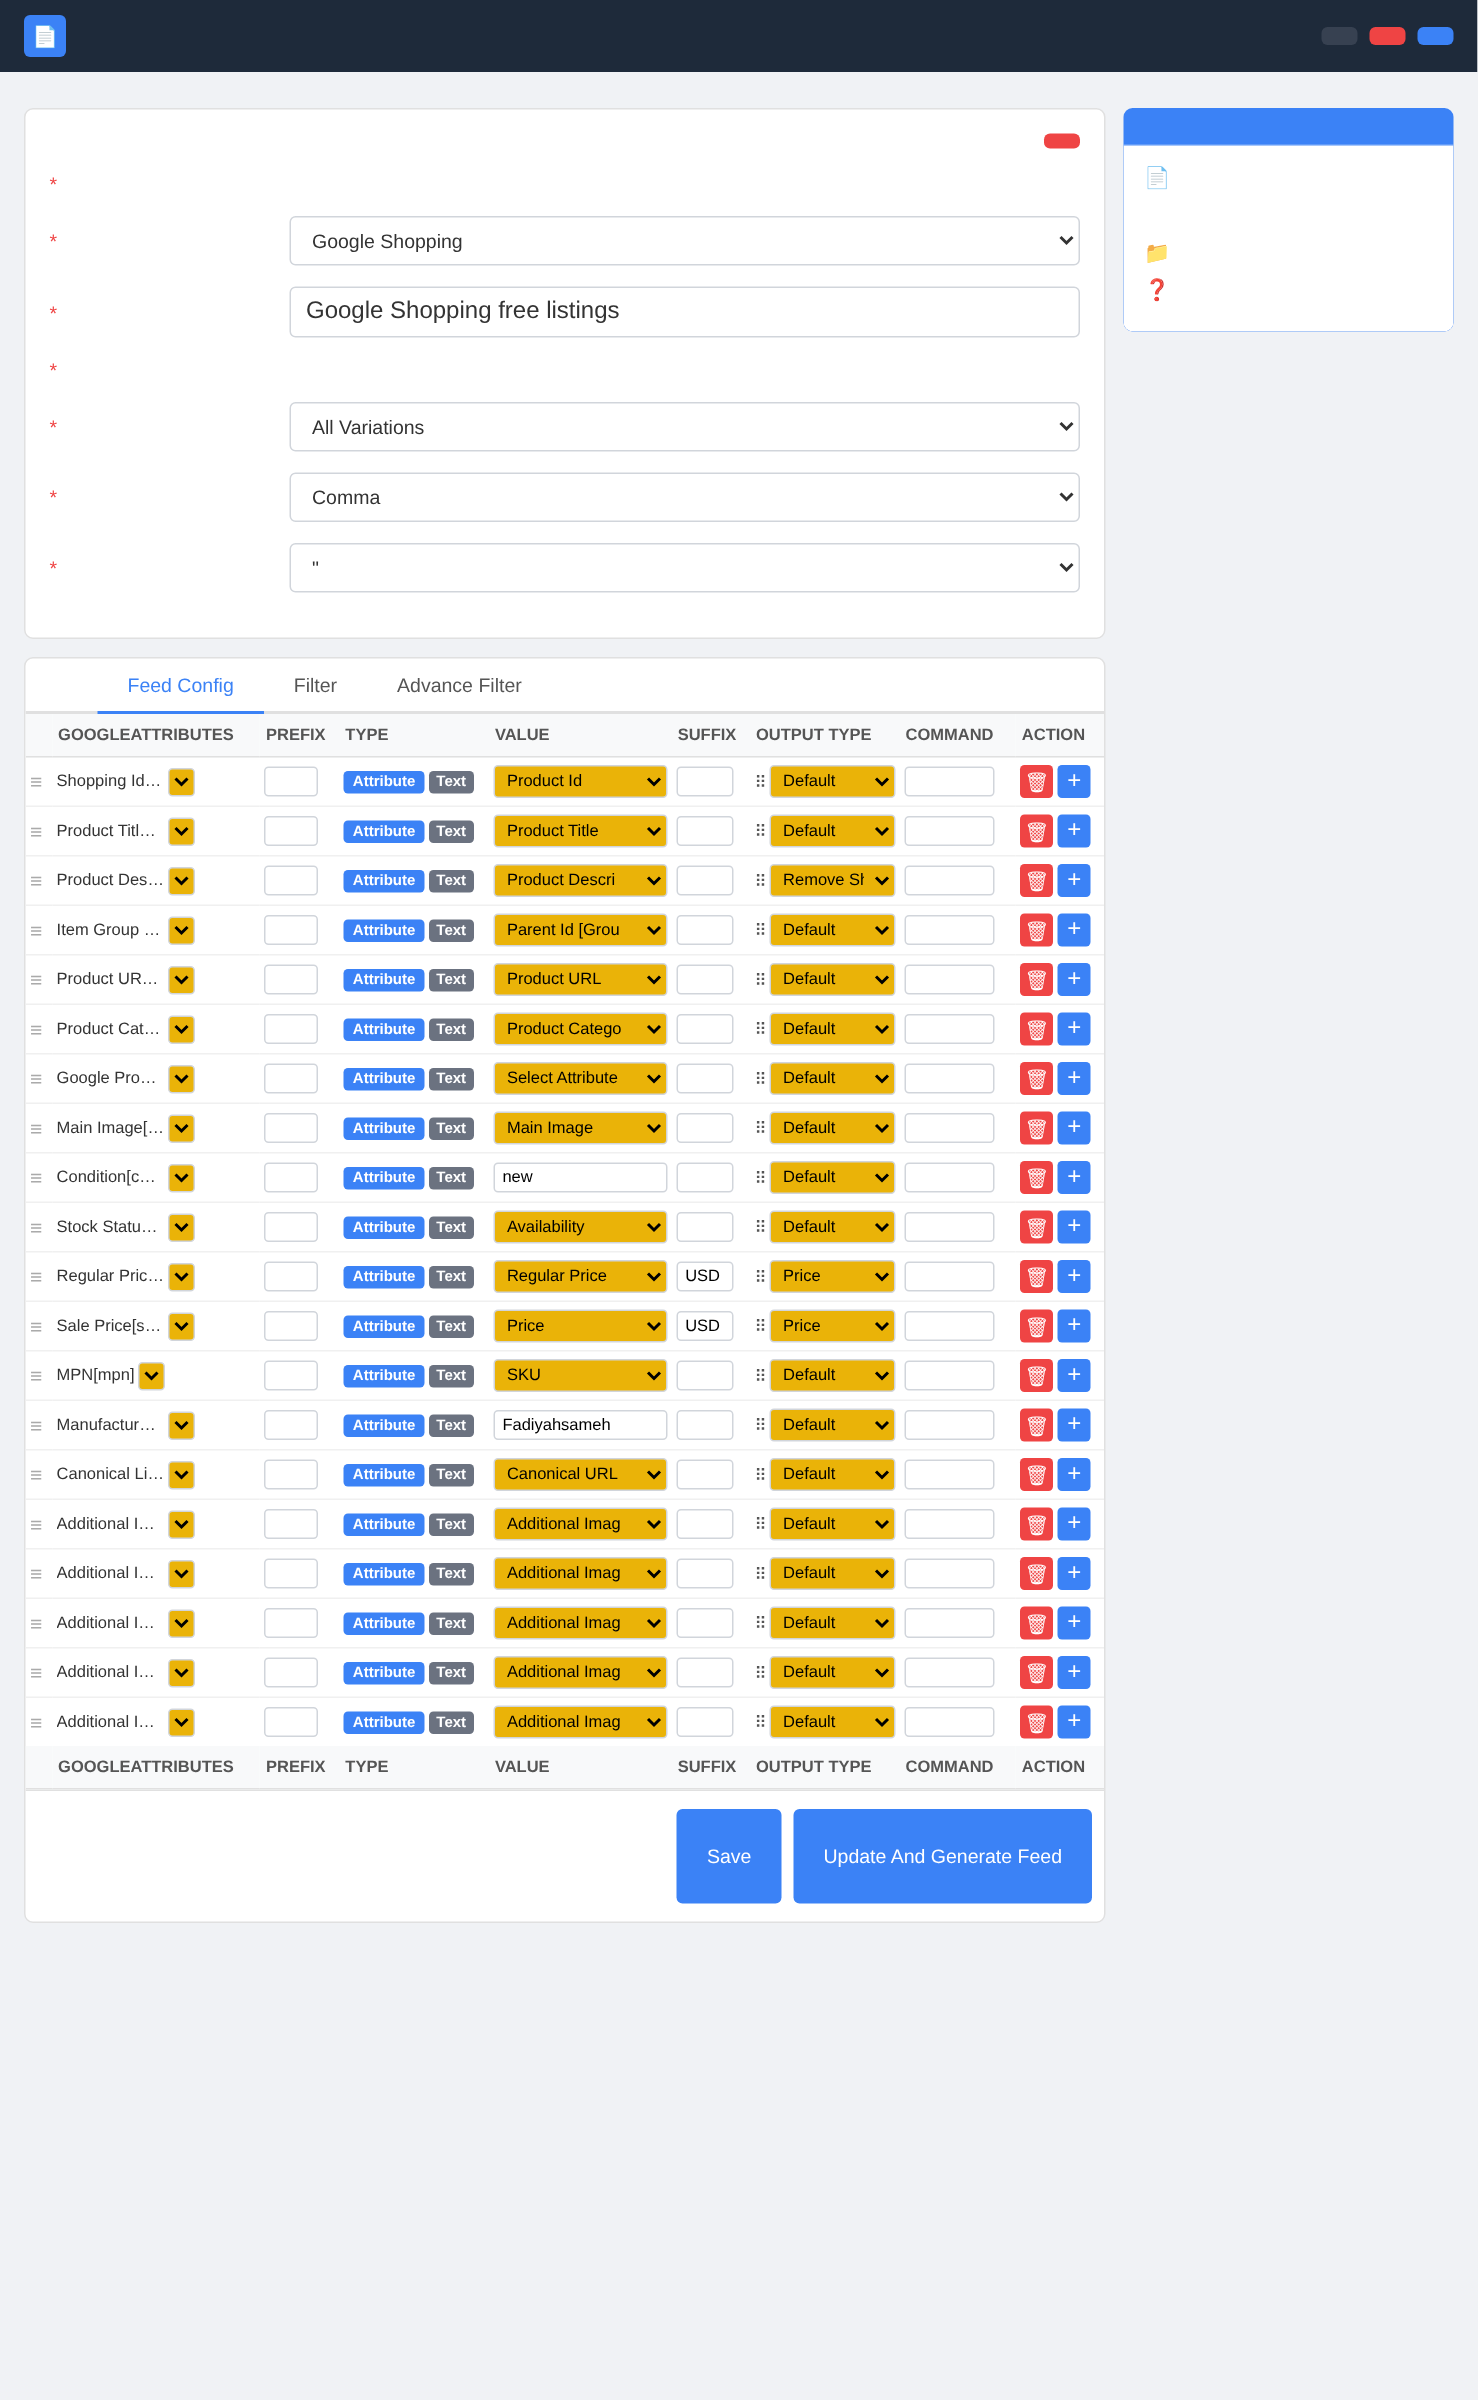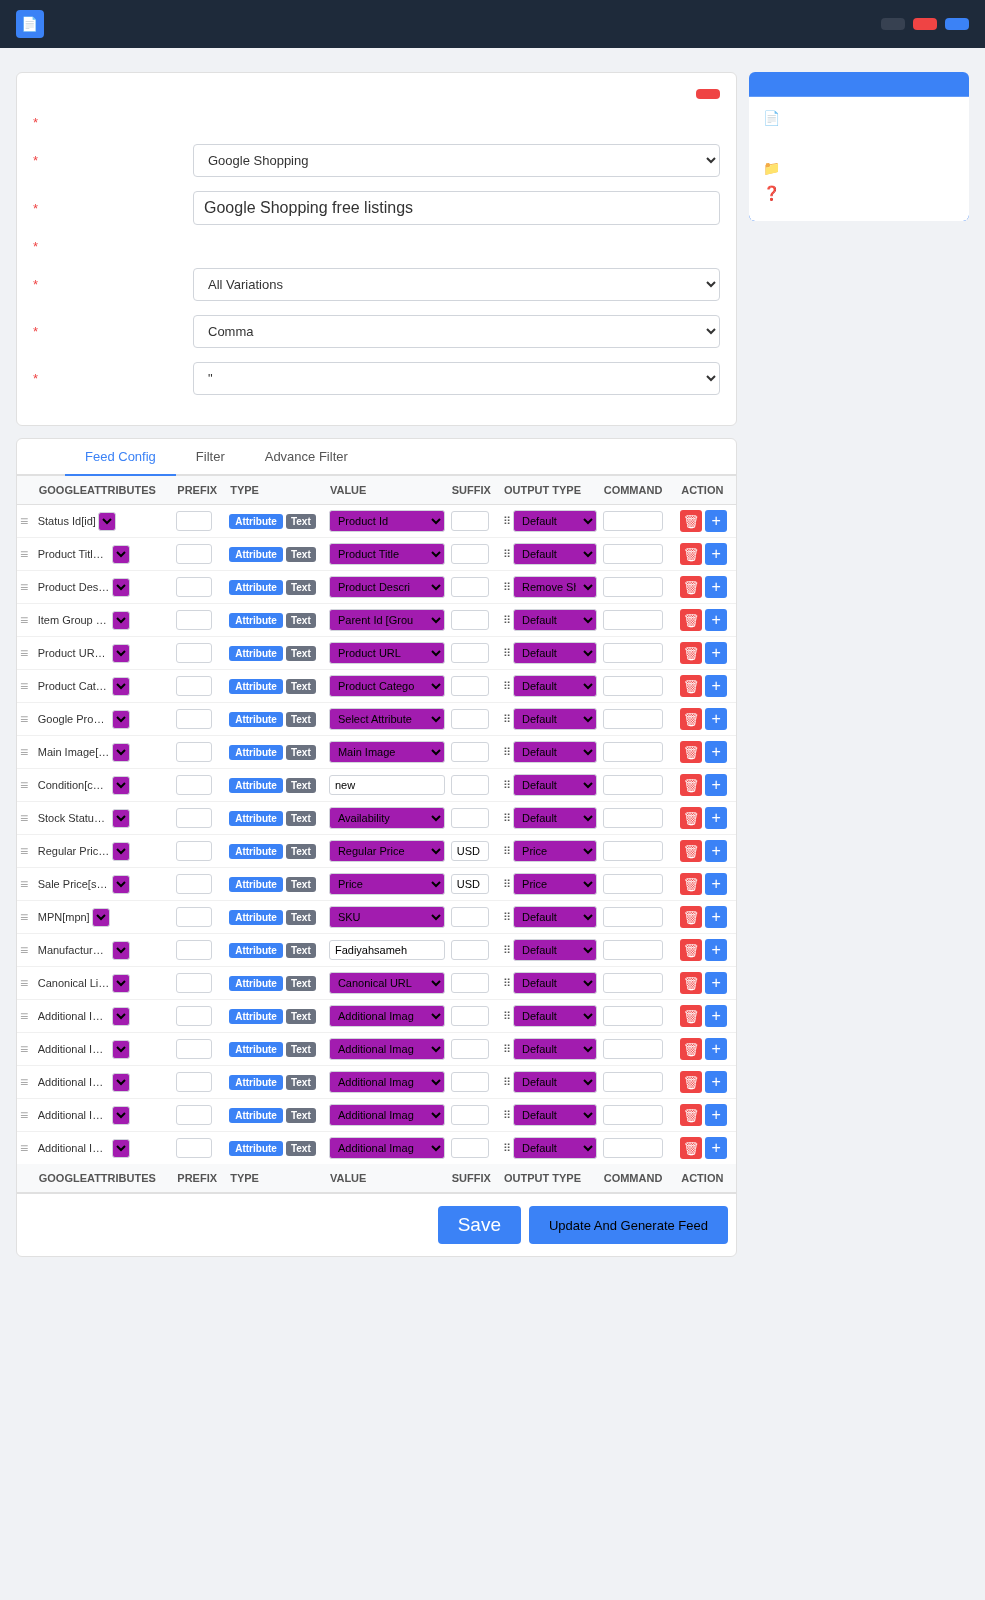--- a/index.html
+++ b/index.html
@@ -55,34 +55,34 @@
     .col-suffix { width: 42px; }
     .col-output { width: 90px; }
     .col-command { width: 70px; }
     .col-action { width: 52px; margin-left: 38px; }
 
     .drag-handle { color: #aaa; cursor: grab; font-size: 14px; }
     .badge-attribute { background: #3b82f6; color: #fff; border-radius: 3px; padding: 2px 6px; font-size: 10px; font-weight: 600; display: inline-block; }
     .badge-text { background: #6b7280; color: #fff; border-radius: 3px; padding: 2px 5px; font-size: 10px; font-weight: 600; display: inline-block; }
     .type-cell { display: flex; gap: 3px; align-items: center; flex-wrap: wrap; }
 
-    .small-select { border: 1px solid #d1d5db; border-radius: 3px; padding: 3px 4px; font-size: 11px; background: #a21caf; width: 100%; }
+    .small-select { border: 1px solid #d1d5db; border-radius: 3px; padding: 3px 4px; font-size: 11px; background: #eab308; width: 100%; }
     .small-input { border: 1px solid #d1d5db; border-radius: 3px; padding: 3px 5px; font-size: 11px; width: 100%; }
 
     .output-select-wrap { display: flex; align-items: center; gap: 2px; }
     .output-dots { font-size: 11px; color: #555; white-space: nowrap; }
 
     .btn-delete { background: #ef4444; color: #fff; border: none; border-radius: 3px; width: 22px; height: 22px; cursor: pointer; font-size: 13px; display: inline-flex; align-items: center; justify-content: center; }
     .btn-add { background: #3b82f6; color: #fff; border: none; border-radius: 3px; width: 22px; height: 22px; cursor: pointer; font-size: 16px; display: inline-flex; align-items: center; justify-content: center; }
     .action-cell { display: flex; gap: 3px; }
 
     
     .table-footer { padding: 12px 8px; display: flex; justify-content: flex-end; gap: 8px; border-top: 1px solid #e0e0e0; }
-    .btn-save { background: #3b82f6; color: #fff; border: none; border-radius: 4px; padding: 8px 20px; cursor: pointer; font-size: 19px; }
-    .btn-update { background: #3b82f6; color: #000000; border: none; border-radius: 4px; padding: 8px 20px; cursor: pointer; font-size: 13px; }
+    .btn-save { background: #3b82f6; color: #fff; border: none; border-radius: 4px; padding: 24px 20px; cursor: pointer; font-size: 13px; }
+    .btn-update { background: #3b82f6; color: #ffffff; border: none; border-radius: 4px; padding: 8px 20px; cursor: pointer; font-size: 13px; }
 
     
     .merchant-box { background: #3b82f6; color: #fff; border-radius: 6px; overflow: hidden; }
     .merchant-header { padding: 12px 14px; font-weight: 600; font-size: 14px; border-bottom: 1px solid rgba(255,255,255,0.2); }
     .merchant-body { background: #fff; padding: 12px 14px; border-radius: 0 0 6px 6px; }
     .merchant-item { display: flex; align-items: flex-start; gap: 6px; margin-bottom: 8px; font-size: 12px; }
     .merchant-item .label { font-weight: 600; color: #333; }
     .merchant-item .link { color: #3b82f6; text-decoration: none; }
     .merchant-item .icon-sm { font-size: 14px; flex-shrink: 0; margin-top: 1px; }
     .merchant-links { margin-top: 10px; }
@@ -207,21 +207,21 @@
               <th class="col-output">OUTPUT TYPE</th>
               <th class="col-command">COMMAND</th>
               <th class="col-action">ACTION</th>
             </tr>
           </thead>
           <tbody id="feed-tbody">
           <tr>
                 <td><span class="drag-handle">≡</span></td>
                 <td>
                   <div class="google-attr-cell">
-      <span class="google-attr-text">Status Id[id]</span>
+      <span class="google-attr-text">Shopping Id[id]</span>
       <select class="small-select" style="width:18px;padding:2px 0;font-size:10px;"><option>▾</option></select>
     </div>
                 </td>
                 <td><input class="small-input" type="text" value="" style="width: 36px;"></td>
                 <td>
                   <div class="type-cell">
       <span class="badge-attribute">Attribute</span>
       <span class="badge-text">Text</span>
     </div>
                 </td>

